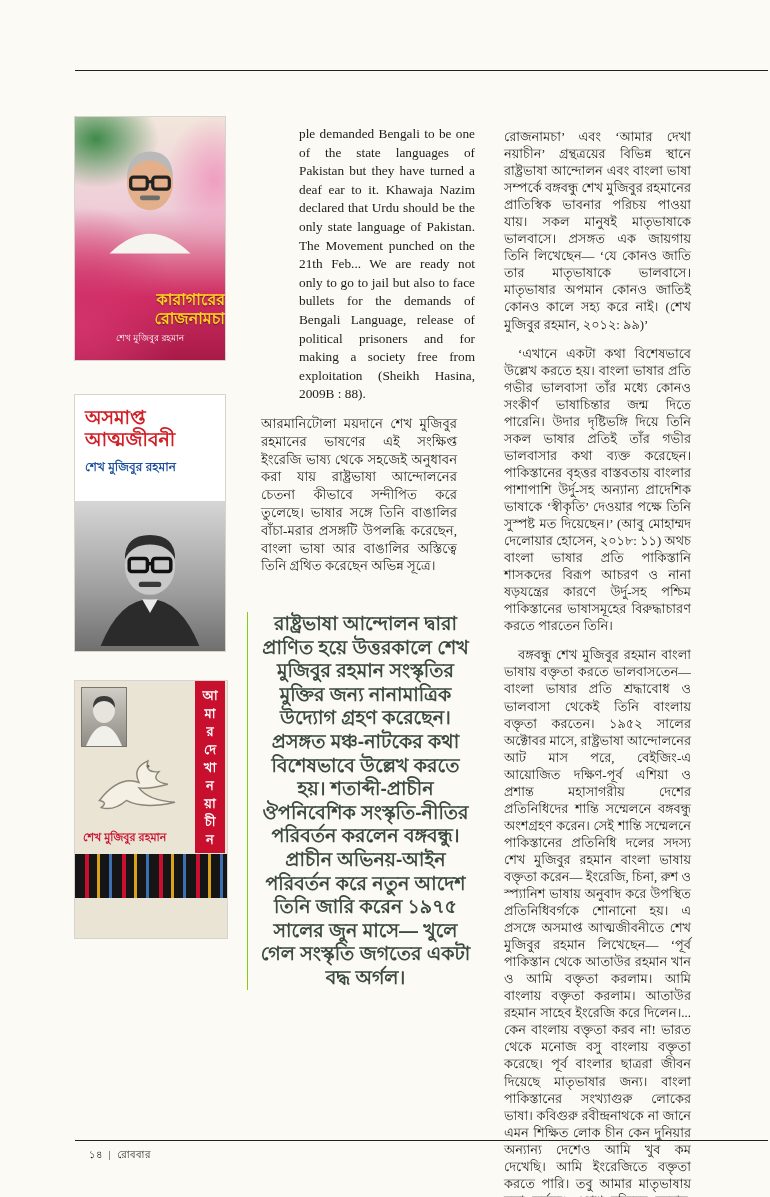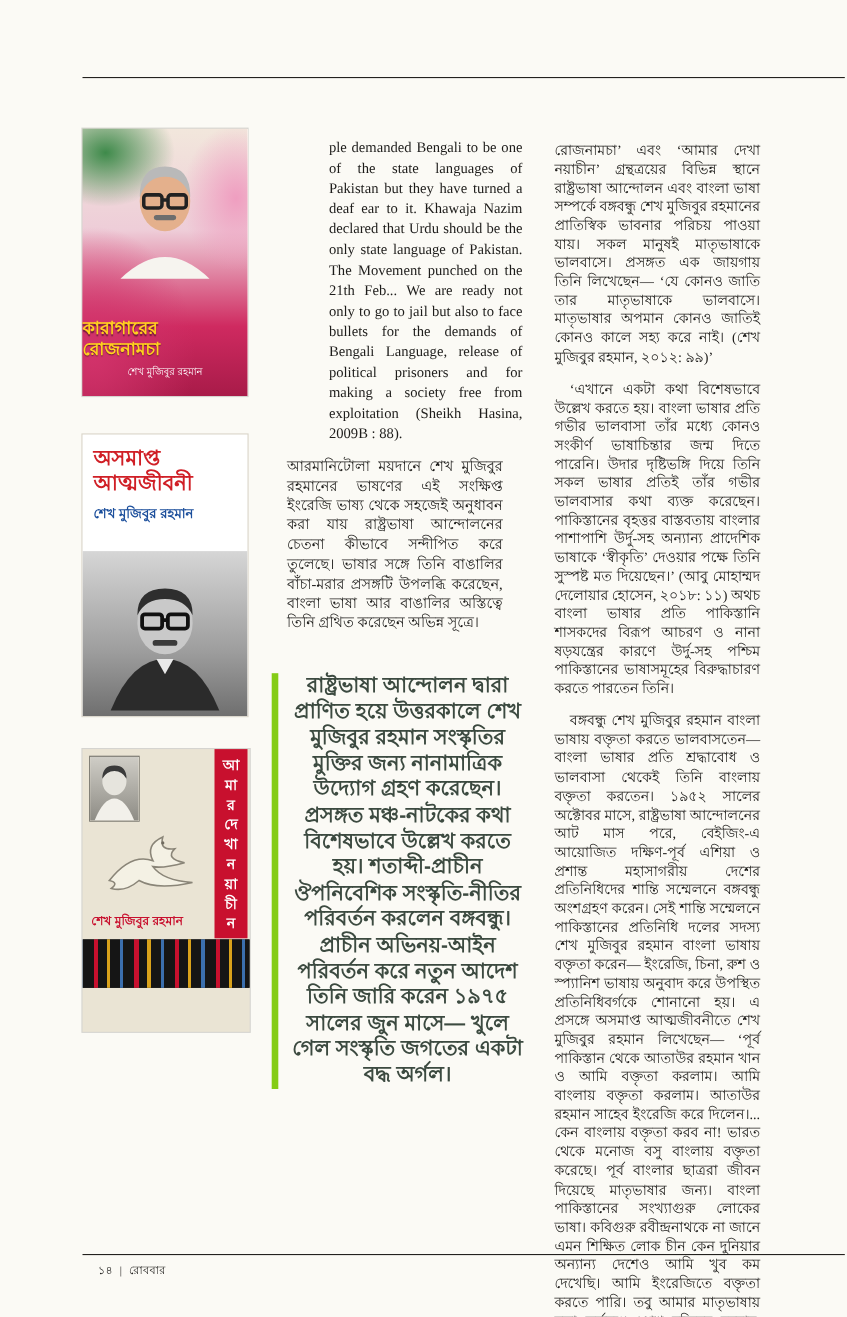--- a/index.html
+++ b/index.html
@@ -16,21 +16,21 @@
 
   
   .cover{position:absolute;margin:0;overflow:hidden;box-shadow:0 0 0 1px rgba(0,0,0,.15);}
   #cover1{left:75px;top:117px;width:150px;height:243px;
     background:
       radial-gradient(90px 70px at 14% 9%, #3e8a4a 0%, rgba(62,138,74,0) 70%),
       radial-gradient(70px 95px at 93% 26%, #ef9ec0 0%, rgba(239,158,192,0) 70%),
       radial-gradient(130px 160px at 6% 84%, #d2336b 0%, rgba(210,51,107,0) 72%),
       linear-gradient(180deg,#f2e7dc 0%,#eecdd8 38%,#cf2a60 74%,#a81b49 100%);}
   #cover1 svg.portrait{position:absolute;left:50%;top:20px;transform:translateX(-50%);width:92px;height:118px;}
-  .c1-title{position:absolute;left:0;right:0;bottom:32px;text-align:left;
+  .c1-title{position:absolute;left:0;right:0;bottom:32px;text-align:right;
     font-family:"Liberation Sans",sans-serif;font-weight:700;font-size:16px;line-height:1.2;
     color:#ffd21e;text-shadow:0 1px 1px rgba(0,0,0,.45);}
   .c1-author{position:absolute;left:0;right:0;bottom:14px;text-align:center;
     font-family:"Liberation Sans",sans-serif;font-size:9px;color:#ffffff;}
 
   #cover2{left:75px;top:395px;width:150px;height:256px;background:#ffffff;box-shadow:0 0 0 1px #d9d4c9;}
   .c2-titles{padding:12px 10px 0 10px;font-family:"Liberation Sans",sans-serif;}
   .c2-line{color:#d01f26;font-weight:700;font-size:19px;line-height:1.18;}
   .c2-author{color:#1c4f9c;font-weight:700;font-size:12px;margin-top:6px;}
   .c2-photo{position:absolute;left:0;right:0;bottom:0;height:150px;
@@ -53,21 +53,21 @@
       #151515 0 10px,#c8102e 10px 14px,#151515 14px 22px,#d9a21b 22px 25px,
       #151515 25px 34px,#3b6fae 34px 37px);}
 
   
   .eng-quote{position:absolute;left:295px;top:121px;width:176px;margin:4px;
     font-size:13.3px;line-height:18.6px;text-align:justify;}
   .mid-col{position:absolute;left:245px;top:399px;width:228px;}
   .mid-col p{margin:16px;font-size:13.2px;line-height:17.8px;text-align:justify;}
   .mid-col p.cont{text-indent:13px;}
   .pull-quote{position:absolute;left:247px;top:612px;width:213px;margin:0;
-    border-left:6px solid #84cc16;padding-left:11px;
+    border-left:1px solid #84cc16;padding-left:11px;
     font-family:"Liberation Sans",sans-serif;font-weight:700;
     font-size:19px;line-height:23.6px;color:#3c4a40;text-align:center;}
 
   
   .right-col{position:absolute;left:492px;top:117px;width:211px;}
   .right-col p{margin:12px;font-size:12.9px;line-height:17.05px;text-align:justify;}
   .right-col p.indent{text-indent:14px;}
 </style>
 </head>
 <body>

